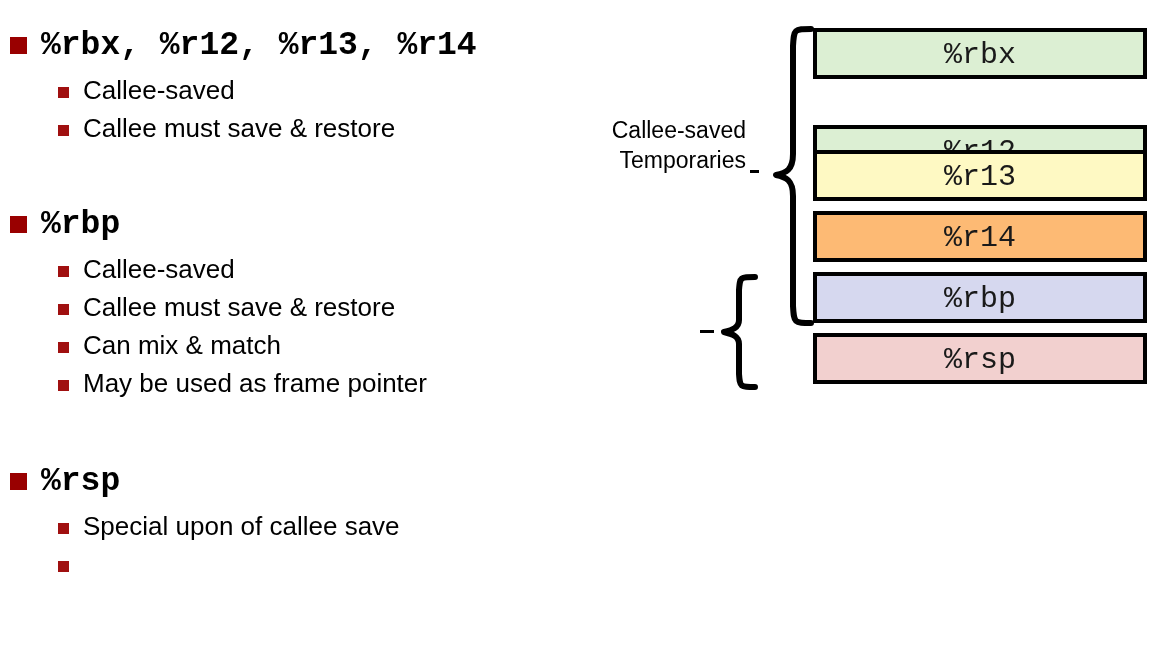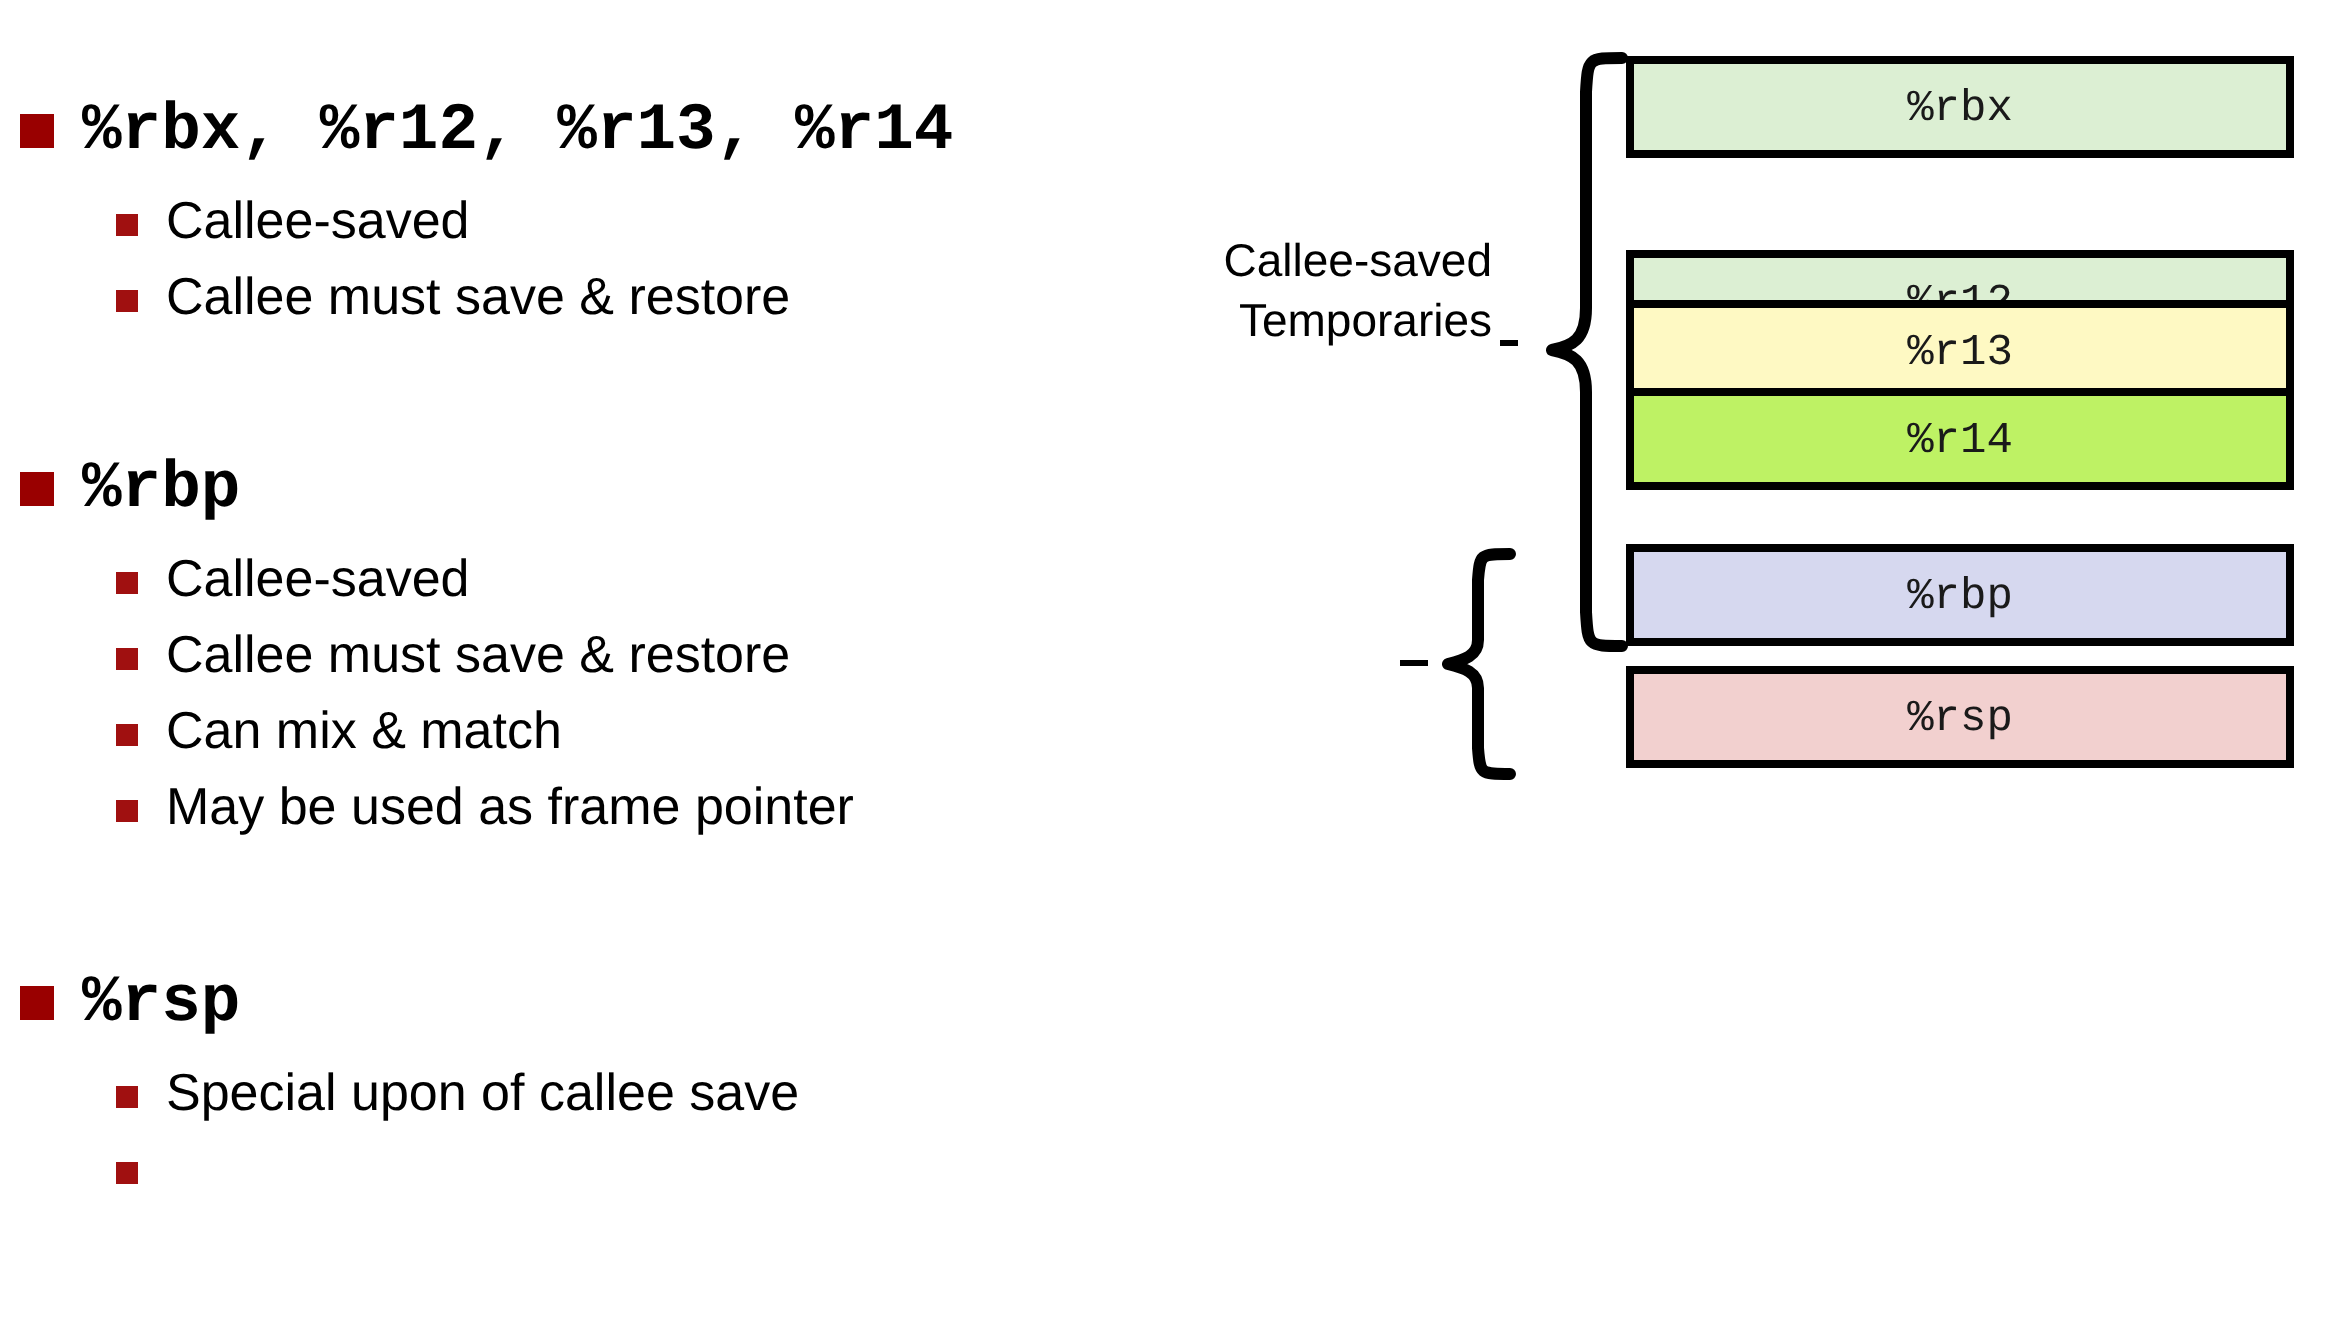--- a/index.html
+++ b/index.html
@@ -16,21 +16,20 @@
     color: #000000;
   }
 
   
   #bullet-column {
     position: absolute;
     left: 0;
     top: 0;
     width: 580px;
     height: 546px;
-    margin-top: 20px;
   }
 
   .bullet-group {
     position: absolute;
     left: 0;
     width: 580px;
   }
 
   .l1-row {
     display: flex;
@@ -91,21 +90,21 @@
     position: absolute;
     left: 243px;           
     width: 334px;          
     height: 51px;
     border: 4px solid #000000;
     box-sizing: border-box;
     overflow: hidden;
   }
   .reg-label {
     font-family: "Liberation Mono", "DejaVu Sans Mono", monospace;
-    font-size: 22px;
+    font-size: 30px;
     line-height: 46px;
     text-align: center;
     color: #1a1a1a;
     display: block;
     white-space: nowrap;
   }
 
   .brace {
     position: absolute;
     color: #000000;
@@ -228,21 +227,21 @@
   </div>
 
   <div class="reg-box" style="top:89px;  background:#dcefd3;margin-top:36px;">
     <span class="reg-label">%r12</span>
   </div>
 
   <div class="reg-box" style="top:150px; background:#fef9c3;">
     <span class="reg-label">%r13</span>
   </div>
 
-  <div class="reg-box" style="top:194px; background:#bef264;">
+  <div class="reg-box" style="top:211px; background:#fdba74;">
     <span class="reg-label">%r14</span>
   </div>
 
   <div class="reg-box" style="top:272px; background:#d6d8ef;">
     <span class="reg-label">%rbp</span>
   </div>
 
   <div class="reg-box" style="top:333px; background:#f2d0cf;">
     <span class="reg-label">%rsp</span>
   </div>

